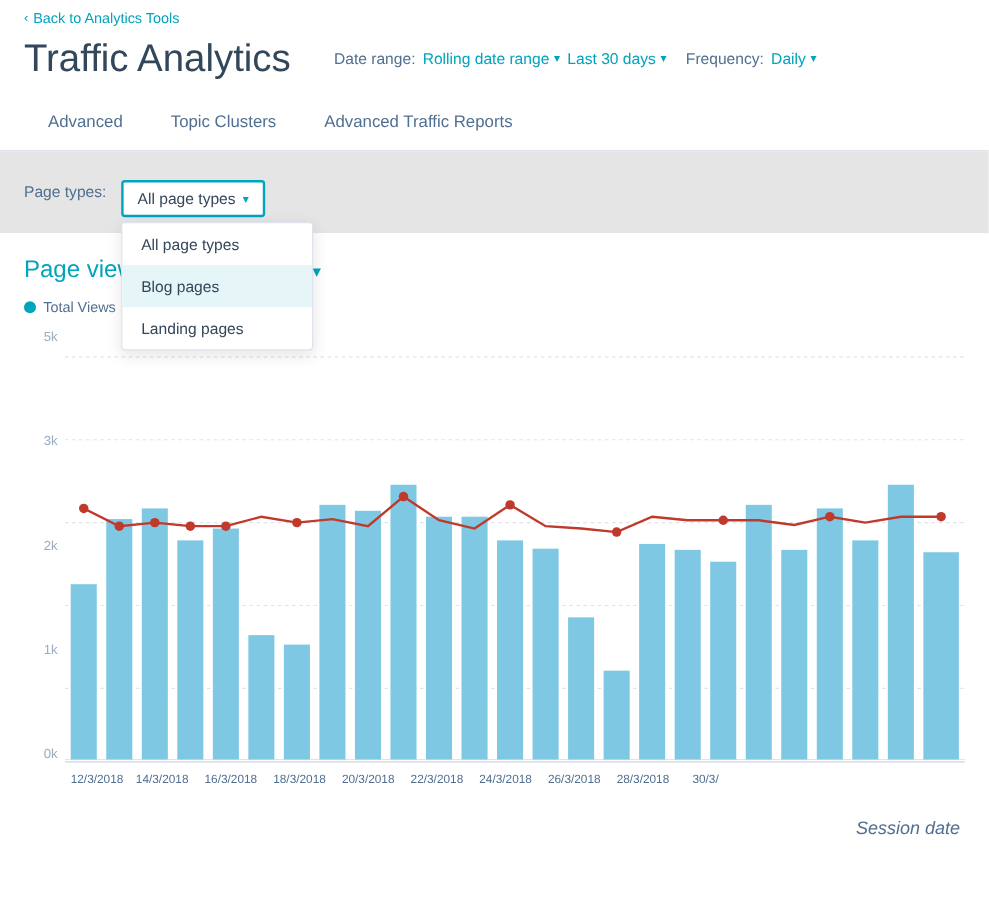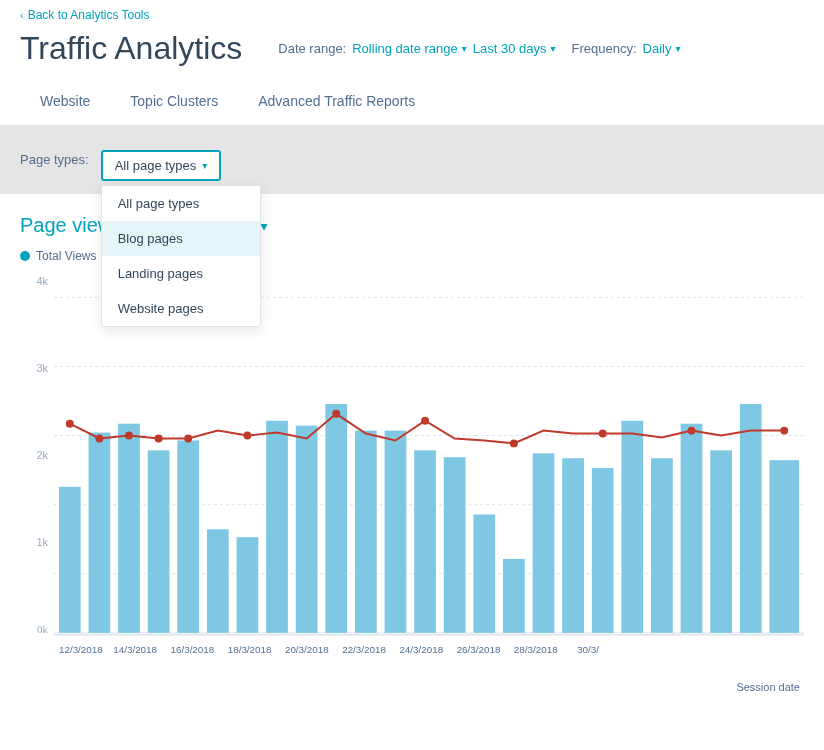--- a/index.html
+++ b/index.html
@@ -64,58 +64,57 @@
       <span class="control-label">Frequency:</span>
       <button class="control-dropdown">
         <span>Daily</span>
         <span class="caret">▾</span>
       </button>
     </div>
   </div>
 </div>
 
 <div class="nav-tabs">
-  <div class="nav-tab">Website</div>
+  <div class="nav-tab">Advanced</div>
   <div class="nav-tab">Topic Clusters</div>
   <div class="nav-tab">Advanced Traffic Reports</div>
 </div>
 
 <div class="page-filter-bar">
   <span class="filter-label">Page types:</span>
   <div style="position: relative; margin-top: 12px;">
     <button class="filter-dropdown-btn">
       <span>All page types</span>
       <span class="caret">▾</span>
     </button>
     <div class="dropdown-menu">
       <div class="dropdown-item">All page types</div>
       <div class="dropdown-item highlighted">Blog pages</div>
       <div class="dropdown-item">Landing pages</div>
-      <div class="dropdown-item">Website pages</div>
     </div>
   </div>
 </div>
 
 <div class="chart-area">
   <div class="chart-title-row">
     <span class="chart-title">Page views &amp; bounce rate</span>
     <span class="chart-title-caret">▾</span>
   </div>
   <div class="chart-legend">
     <div class="legend-dot"></div>
     <span class="legend-label">Total Views</span>
   </div>
   <div style="display:flex; position:relative;">
 
     <div style="display:flex; flex-direction:column-reverse; justify-content:space-between; height:380px; padding-bottom:20px; margin-right:6px; align-items:flex-end; width:28px;">
-      <span style="font-size:11px;color:#99acc2;font-family:Liberation Serif, serif;">0k</span>
+      <span style="font-size:11px;color:#99acc2;">0k</span>
       <span style="font-size:11px;color:#99acc2;">1k</span>
       <span style="font-size:11px;color:#99acc2;">2k</span>
       <span style="font-size:11px;color:#99acc2;">3k</span>
-      <span style="font-size:11px;color:#99acc2;">4k</span>
+      <span style="font-size:11px;color:#99acc2;">5k</span>
     </div>
 
     <div style="flex:1; position:relative;">
       <svg width="100%" height="400" viewBox="0 0 760 400">
 
         <line x1="0" y1="20" x2="760" y2="20" stroke="#dfe3eb" stroke-width="1" stroke-dasharray="3,3"></line>
         <line x1="0" y1="90" x2="760" y2="90" stroke="#dfe3eb" stroke-width="1" stroke-dasharray="3,3"></line>
         <line x1="0" y1="160" x2="760" y2="160" stroke="#dfe3eb" stroke-width="1" stroke-dasharray="3,3"></line>
         <line x1="0" y1="230" x2="760" y2="230" stroke="#dfe3eb" stroke-width="1" stroke-dasharray="3,3"></line>
         <line x1="0" y1="300" x2="760" y2="300" stroke="#dfe3eb" stroke-width="1" stroke-dasharray="3,3"></line>
@@ -187,16 +186,16 @@
         <text x="60" y="380" font-size="10" fill="#516f90">14/3/2018</text>
         <text x="118" y="380" font-size="10" fill="#516f90">16/3/2018</text>
         <text x="176" y="380" font-size="10" fill="#516f90">18/3/2018</text>
         <text x="234" y="380" font-size="10" fill="#516f90">20/3/2018</text>
         <text x="292" y="380" font-size="10" fill="#516f90">22/3/2018</text>
         <text x="350" y="380" font-size="10" fill="#516f90">24/3/2018</text>
         <text x="408" y="380" font-size="10" fill="#516f90">26/3/2018</text>
         <text x="466" y="380" font-size="10" fill="#516f90">28/3/2018</text>
         <text x="530" y="380" font-size="10" fill="#516f90">30/3/</text>
       </svg>
-      <div style="text-align:right; font-size:11px; color:#516f90; margin-top:2px; padding-right:4px;">Session date</div>
+      <div style="text-align:right; font-size:15px; color:#516f90; margin-top:2px; padding-right:4px;font-style:italic;">Session date</div>
     </div>
   </div>
 </div>
 
 </body></html>

